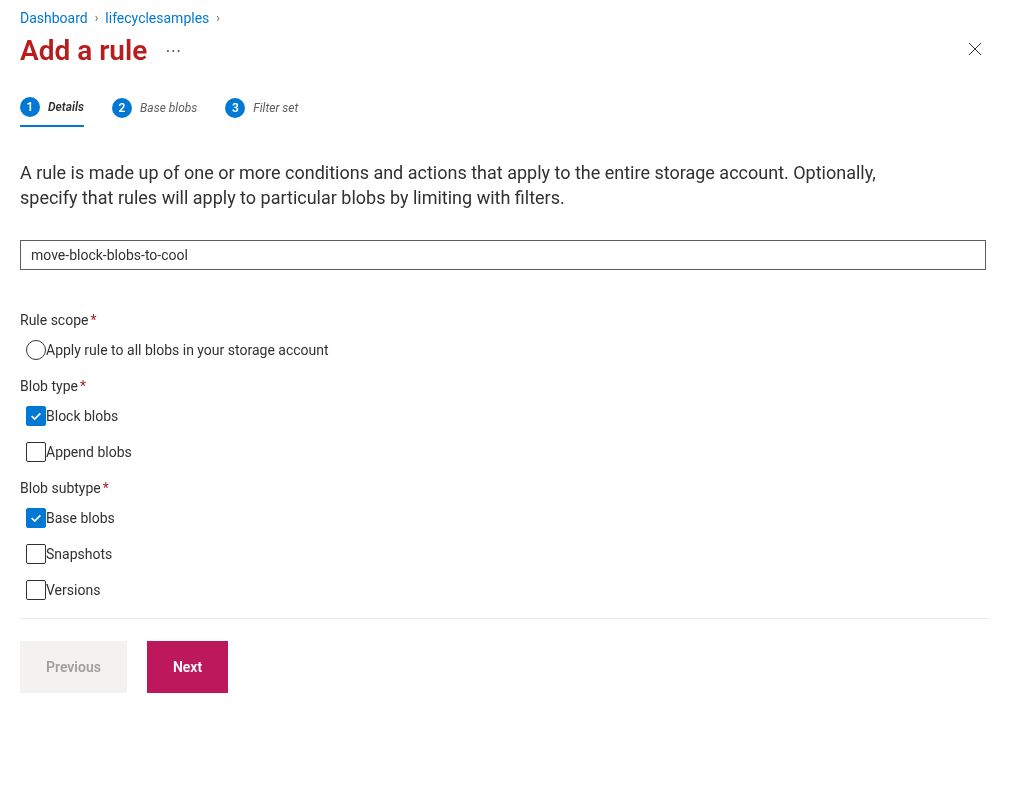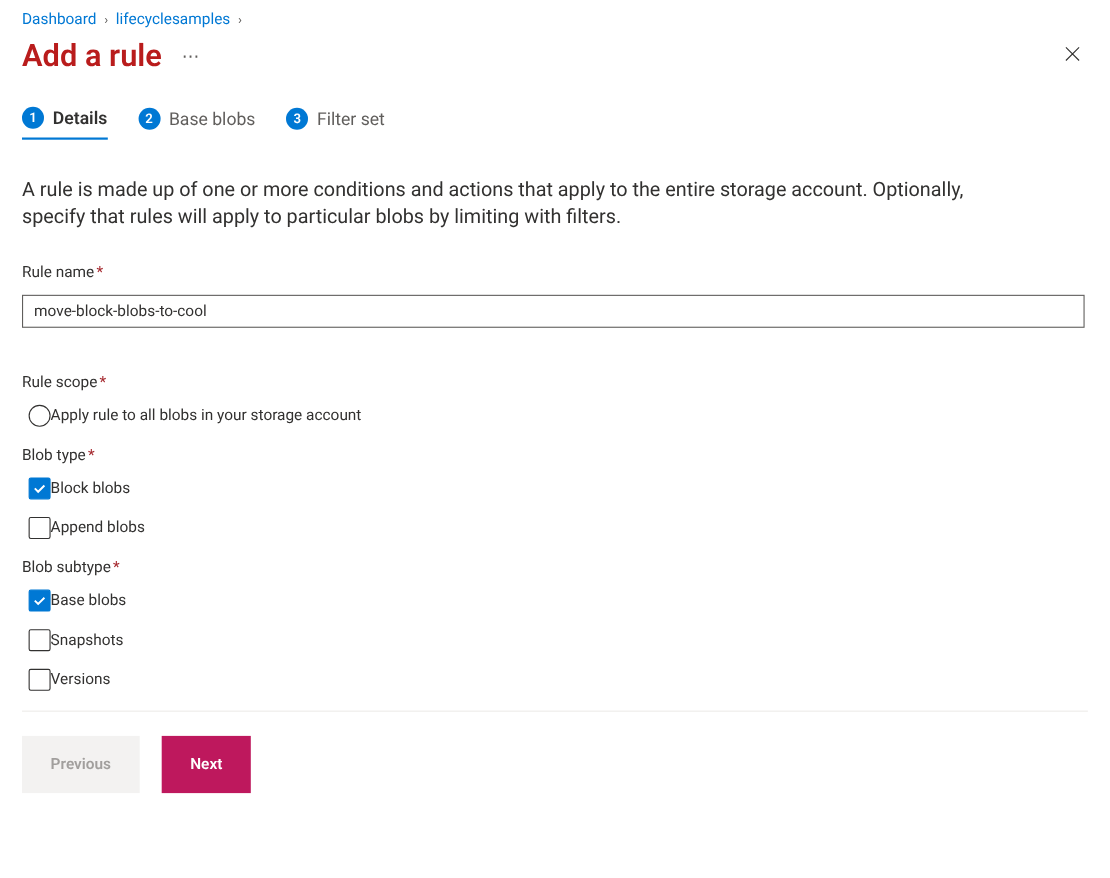--- a/index.html
+++ b/index.html
@@ -49,21 +49,21 @@
       display: inline-flex;
       align-items: center;
       justify-content: center;
       width: 20px; height: 20px;
       border-radius: 50%;
       background: #0078d4;
       color: #fff;
       font-size: 12px;
       font-weight: 600;
     }
-    .step .lbl { font-size: 16px; color: #605e5c; }
+    .step .lbl { font-size: 12px; color: #605e5c; font-style: italic; }
     .step.active .lbl { color: #323130; font-weight: 600; }
     .stepper-underline { border-bottom: 1px solid transparent; margin-bottom: 22px; }
     .desc {
       color: #323130;
       font-size: 18px;
       line-height: 1.4;
       max-width: 880px;
       margin-bottom: 30px;
     }
     .form-label {
@@ -172,23 +172,20 @@
   <div class="step">
     <span class="num">3</span>
     <span class="lbl">Filter set</span>
   </div>
 </div>
 <div class="stepper-underline"></div>
 
 <p class="desc">A rule is made up of one or more conditions and actions that apply to the entire storage account. Optionally, specify that rules will apply to particular blobs by limiting with filters.</p>
 
 <div class="group">
-  <label class="form-label">
-    <span>Rule name</span><span class="req">*</span>
-  </label>
   <input class="text-input" type="text" value="move-block-blobs-to-cool" style="">
 </div>
 
 <div class="group">
   <label class="form-label">
     <span>Rule scope</span><span class="req">*</span>
   </label>
   <div class="radio-row">
     <span class="radio"></span>
     <span>Apply rule to all blobs in your storage account</span>

